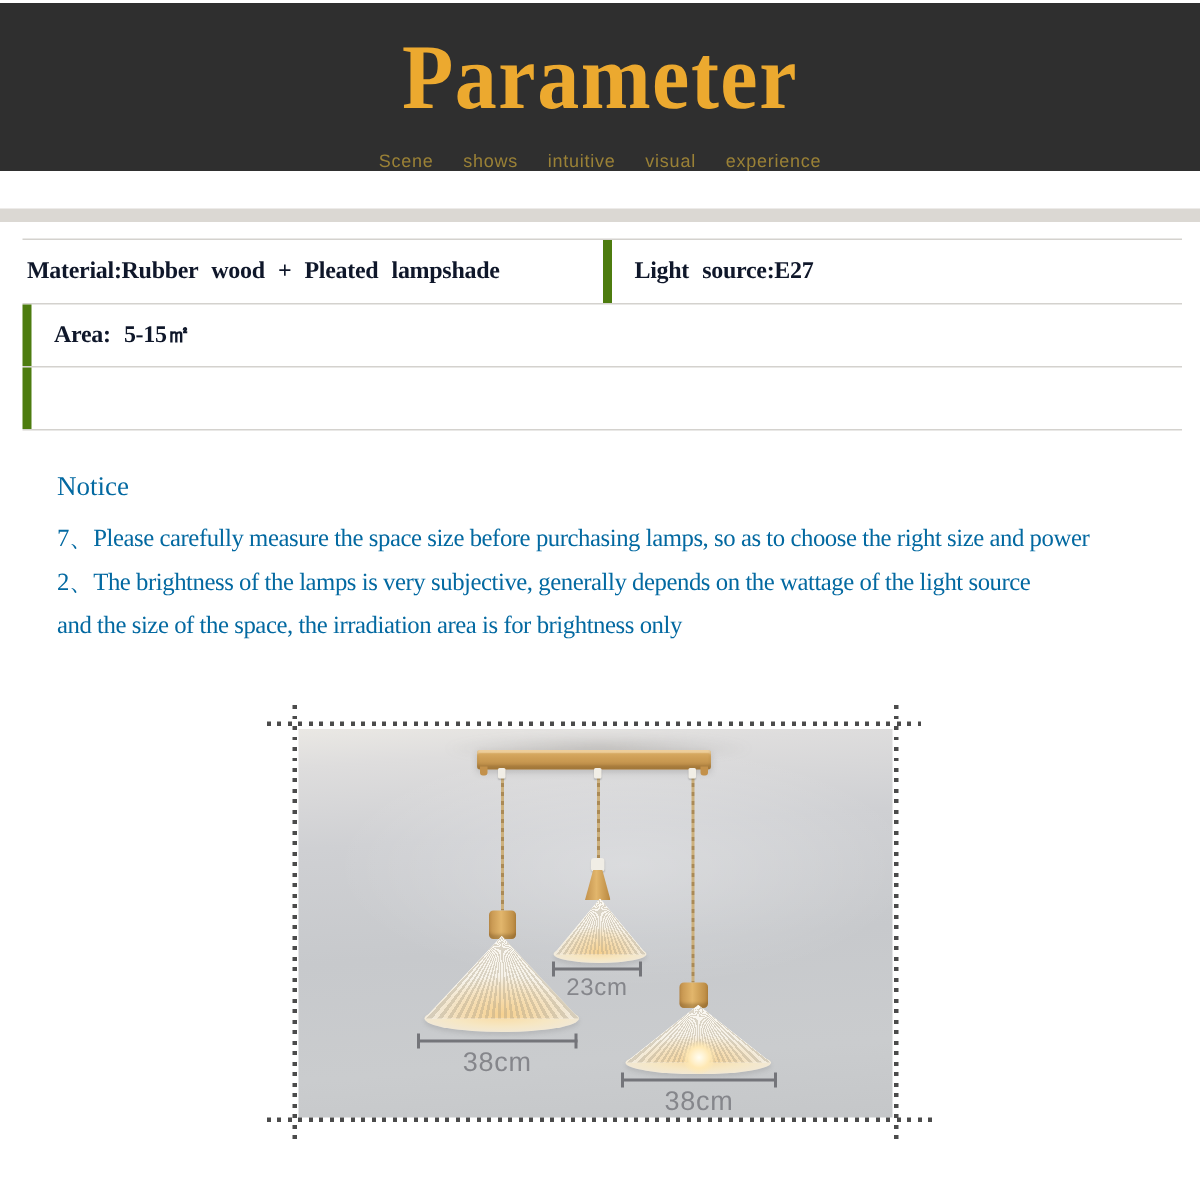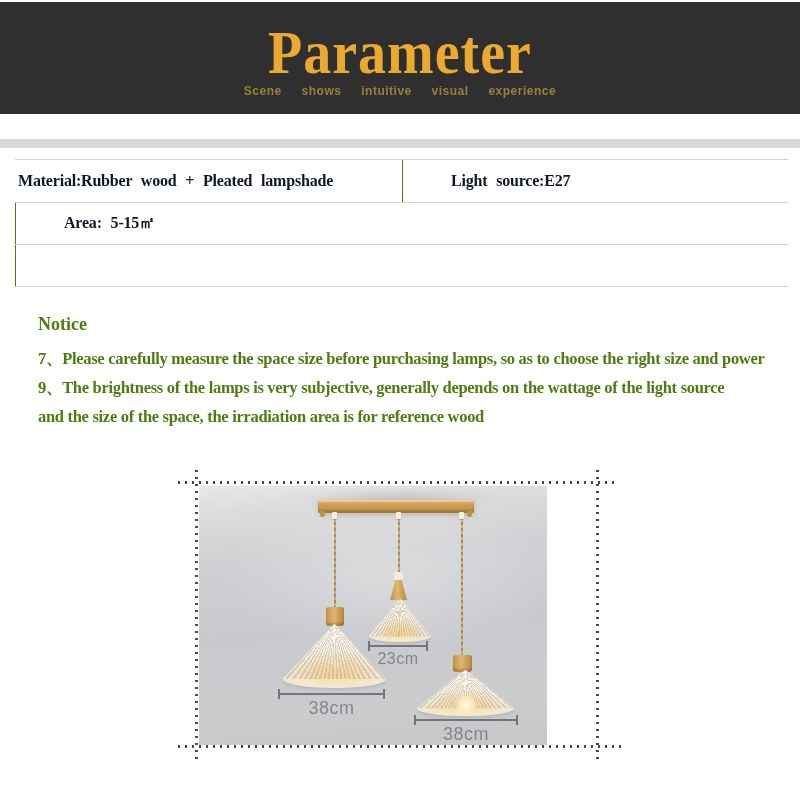--- a/index.html
+++ b/index.html
@@ -3,42 +3,42 @@
 <meta charset="utf-8">
 <style>
   * { margin:0; padding:0; box-sizing:border-box; }
   html,body { width:800px; height:800px; background:#ffffff; font-family:"Liberation Serif", serif; overflow:hidden; }
   #stage { position:relative; width:800px; height:800px; background:#fff; }
 
   
   .header { position:absolute; left:0; top:2px; width:800px; height:112px; background:#2F2F2F; }
   .header-title { margin-top:18px; text-align:center; font-weight:bold; font-size:56px;
                   color:#ECA92F; letter-spacing:1px; transform:scaleY(1.1); }
-  .header-sub { margin-top:0; text-align:center; font-family:"Liberation Sans", sans-serif;
-                font-weight:bold; font-size:12px; color:#9A8136; word-spacing:16px; letter-spacing:.5px; }
+  .header-sub { margin-top:16px; text-align:center; font-family:"Liberation Sans", sans-serif;
+                font-weight:normal; font-size:12px; color:#9A8136; word-spacing:16px; letter-spacing:.5px; }
 
   
   .band { position:absolute; left:0; top:139px; width:800px; height:9px; background:#DBD8D3; }
 
   
   .spec-table { position:absolute; left:15px; top:159px; width:773px; border-top:1px solid #D4D2CE; }
   .spec-row { display:flex; height:42px; border-bottom:1px solid #D4D2CE; align-items:stretch; }
   .spec-row:first-child { height:43px; }
   .cell { display:flex; align-items:center; font-weight:bold; font-size:16px; color:#0f172a;
           word-spacing:5px; letter-spacing:-.2px; white-space:nowrap; overflow:hidden; }
   .cell-l { width:387px; padding-left:3px; }
-  .cell-r { flex:1; border-left:1px solid #4d7c0f; padding-left:48px; }
+  .cell-r { flex:1; border-left:6px solid #4d7c0f; padding-left:15px; }
 
   
-  .notice { position:absolute; left:38px; top:314px; width:752px; font-weight:bold; color:#4d7c0f; }
+  .notice { position:absolute; left:38px; top:314px; width:752px; font-weight:normal; color:#0369a1; }
   .notice-title { font-size:18px; margin-bottom:9px; }
   .notice-line { font-size:16.5px; letter-spacing:-.3px; line-height:29px; white-space:nowrap; }
 
   
-  .photo { position:absolute; left:199px; top:486px; width:348px; height:259px; overflow:hidden;
+  .photo { position:absolute; left:199px; top:486px; width:396px; height:259px; overflow:hidden;
            background:
              radial-gradient(ellipse 70% 45% at 55% 35%, rgba(255,255,255,.28), rgba(255,255,255,0) 70%),
              linear-gradient(176deg, #eae8e4 0%, #dedddd 9%, #cfd0d3 28%, #c7c9cc 55%, #cacccE 82%, #c5c7c9 100%); }
 
   .bar { position:absolute; left:119px; top:14px; width:156px; height:13px; border-radius:2px;
          background:linear-gradient(180deg,#dcb06a 0%, #cf9f56 40%, #b98a45 100%);
          box-shadow: inset 0 -3px 2px rgba(90,60,20,.25), inset 0 2px 1px rgba(255,240,210,.5), 0 2px 4px rgba(90,90,90,.25); }
   .bar::before, .bar::after { content:""; position:absolute; bottom:-4px; width:5px; height:6px;
          background:#c3914b; border-radius:0 0 2px 2px; }
   .bar::before{ left:2px; } .bar::after{ right:2px; }
@@ -103,22 +103,22 @@
       <div class="cell cell-r">Area: 5-15㎡</div>
     </div>
     <div class="spec-row">
       <div class="cell cell-r"></div>
     </div>
   </div>
 
   <div class="notice">
     <div class="notice-title">Notice</div>
     <div class="notice-line">7、Please carefully measure the space size before purchasing lamps, so as to choose the right size and power</div>
-    <div class="notice-line">9、The brightness of the lamps is very subjective, generally depends on the wattage of the light source</div>
-    <div class="notice-line">and the size of the space, the irradiation area is for reference wood</div>
+    <div class="notice-line">2、The brightness of the lamps is very subjective, generally depends on the wattage of the light source</div>
+    <div class="notice-line">and the size of the space, the irradiation area is for brightness only</div>
   </div>
 
   <div class="photo">
     <div class="bar-shadow"></div>
     <div class="bar"></div>
 
     <div class="cord" style="left:135px; top:27px; height:94px;"></div>
     <div class="cord" style="left:199px; top:27px; height:60px;"></div>
     <div class="cord" style="left:262px; top:27px; height:142px;"></div>
     <div class="cord-plug" style="left:133px; top:26px;"></div>

